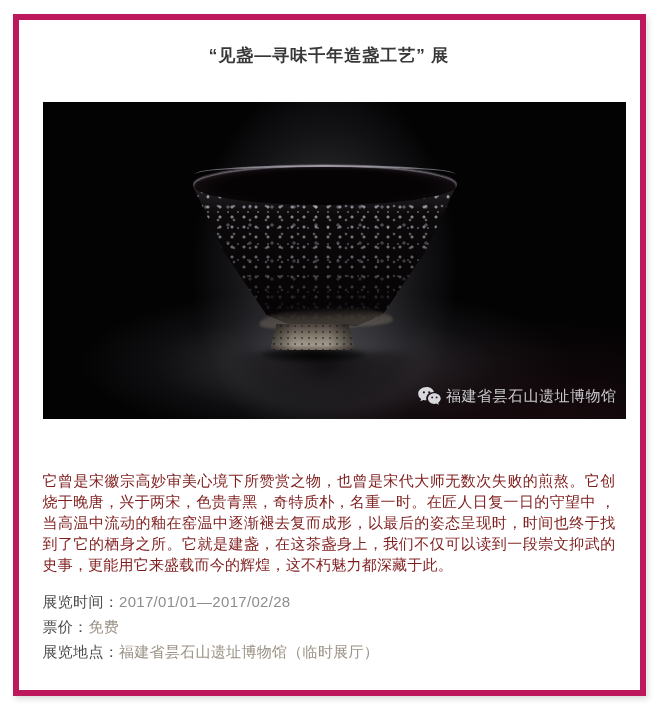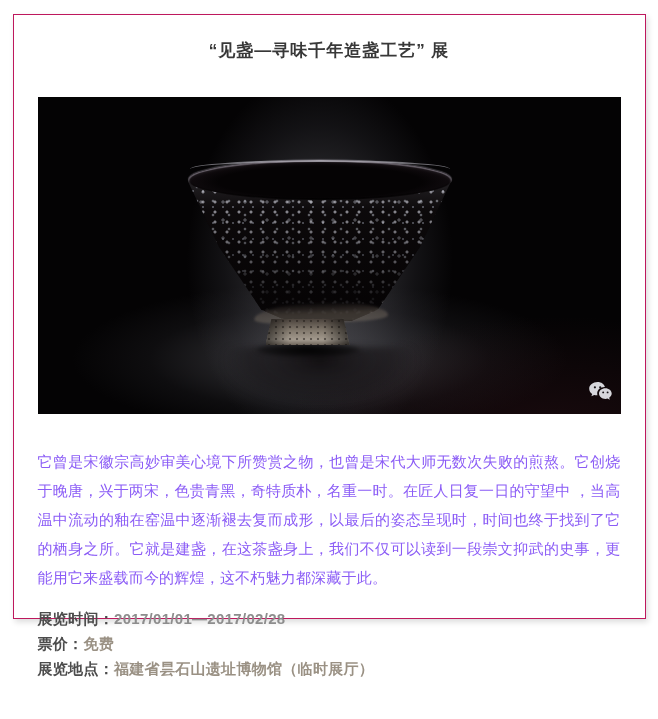--- a/index.html
+++ b/index.html
@@ -2,24 +2,24 @@
 <html lang="zh"><head>
 <meta charset="utf-8">
 <style>
   html,body{margin:0;padding:0;background:#ffffff;}
   body{
     width:658px;height:719px;overflow:hidden;
     font-family:"Liberation Sans","DejaVu Sans",sans-serif;
   }
   .card{
     box-sizing:border-box;
-    width:633px;height:605px;
+    width:633px;height:682px;
     margin:14px auto 0;
     background:#ffffff;
-    border:1px solid #be185d;
+    border:6px solid #be185d;
     box-shadow:2px 3px 6px rgba(0,0,0,0.14);
     padding:25px 24px 0;
   }
   .title{
     margin:0;
     text-align:center;
     font-size:17px;
     line-height:22px;
     font-weight:bold;
     color:#383838;
@@ -95,33 +95,33 @@
     background-size:100% 100%,7px 6px,100% 100%;
   }
   .watermark{
     position:absolute;right:9px;bottom:13px;
     display:flex;align-items:center;gap:5px;
     color:#d9dadf;font-size:15px;letter-spacing:0.5px;opacity:0.92;
   }
   .watermark svg{display:block;}
   
   .article{
-    margin:33px 0 0;
+    margin:51px 0 0;
     font-size:15px;
-    line-height:29px;
-    color:#8b5cf6;
+    line-height:21px;
+    color:#7f1d1d;
     text-align:justify;
     letter-spacing:0.2px;
   }
   
   .info{margin-top:14px;}
   .info-row{
     font-size:15px;
     line-height:25px;
-    font-weight:bold;
+    font-weight:normal;
     letter-spacing:0.3px;
   }
   .info-label{color:#4c4c4c;}
   .info-value{color:#9a9184;}
   .info-value.neutral{color:#8d8d8d;}
 </style>
 </head>
 <body>
 
 <div class="card">
@@ -143,20 +143,21 @@
             <path d="M16.4 6.3c-3.6 0-6.4 2.4-6.4 5.3 0 2.9 2.8 5.3 6.4 5.3.7 0 1.5-.1 2.1-.3l2.3 1.2-.6-2c1.5-1 2.5-2.5 2.5-4.2 0-2.9-2.9-5.3-6.3-5.3z"></path>
           </g>
           <g fill="#1a161a">
             <circle cx="5.9" cy="5.3" r="1.1"></circle>
             <circle cx="11.2" cy="5.3" r="1.1"></circle>
             <circle cx="14.2" cy="10.4" r="0.95"></circle>
             <circle cx="18.6" cy="10.4" r="0.95"></circle>
           </g>
         </svg>
       </span>
+      <span>福建省昙石山遗址博物馆</span>
     </div>
   </div>
 
   <p class="article">它曾是宋徽宗高妙审美心境下所赞赏之物，也曾是宋代大师无数次失败的煎熬。它创烧于晚唐，兴于两宋，色贵青黑，奇特质朴，名重一时。在匠人日复一日的守望中 ，当高温中流动的釉在窑温中逐渐褪去复而成形，以最后的姿态呈现时，时间也终于找到了它的栖身之所。它就是建盏，在这茶盏身上，我们不仅可以读到一段崇文抑武的史事，更能用它来盛载而今的辉煌，这不朽魅力都深藏于此。</p>
 
   <div class="info">
     <div class="info-row">
       <span class="info-label">展览时间：</span><span class="info-value neutral">2017/01/01—2017/02/28</span>
     </div>
     <div class="info-row">

